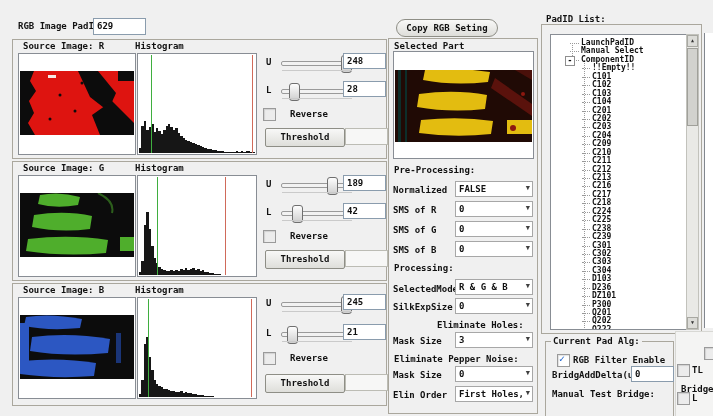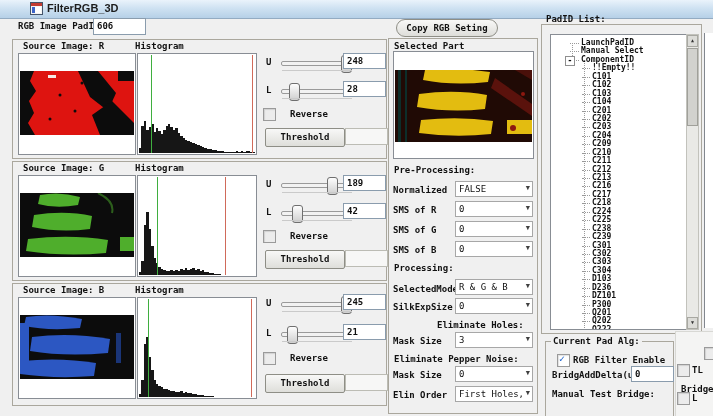--- a/index.html
+++ b/index.html
@@ -19,21 +19,21 @@
   .txt{position:absolute;background:#fff;border:1px solid #8a9cad;font-weight:bold;
        padding:2px 0 0 3px;white-space:nowrap;overflow:hidden;}
   .btn{position:absolute;border:1px solid #8e8e86;border-radius:2px;text-align:center;
        background:linear-gradient(180deg,#f8f8f7,#dededa);font-weight:bold;padding-top:3px;}
   .flatbox{position:absolute;background:#f7f7f6;border:1px solid #bcbcb4;}
   .cb{position:absolute;width:11px;height:11px;background:#ececec;border:1px solid #9a9a9a;
       box-shadow:inset 1px 1px 1px rgba(0,0,0,.12);}
   .cb.on{background:#fff;}
   .cb .tick{position:absolute;left:1px;top:-2px;font-size:10px;font-weight:bold;color:#2b6cd0;}
   .combo{position:absolute;width:76px;height:14px;background:#fff;border:1px solid #a7a7a7;}
-  .combo .val{position:absolute;left:3px;top:2px;font-weight:normal;white-space:nowrap;}
+  .combo .val{position:absolute;left:3px;top:2px;font-weight:bold;white-space:nowrap;}
   .combo .arr{position:absolute;right:2px;top:3px;font-size:7px;color:#404040;line-height:7px;}
   
   .chgroup{left:12px;width:373px;}
   .imgbox{position:absolute;left:5px;top:13px;width:116px;height:100px;}
   .imgbox svg{position:absolute;left:1px;top:17px;}
   .histbox{position:absolute;left:124px;top:13px;width:118px;height:100px;}
   .hist-bars{position:absolute;left:1px;right:1px;bottom:1px;height:96px;
              display:flex;align-items:flex-end;}
   .hbar{flex:1;background:#161616;}
   .hline{position:absolute;top:1px;bottom:1px;width:1px;}
@@ -68,32 +68,23 @@
   .sthumb{position:absolute;left:0;top:13px;width:9px;height:76px;background:#d2d2ce;
           border:1px solid #a0a09a;}
   
   .band{position:absolute;}
 </style>
 </head>
 <body>
 
 <div class="stage">
 
-  <div class="titlebar">
-    <svg class="app-icon" viewBox="0 0 13 13">
-      <rect x="0.5" y="0.5" width="12" height="12" fill="#f4f4f4" stroke="#44546a"></rect>
-      <rect x="1" y="1" width="11" height="3" fill="#c23b32"></rect>
-      <rect x="2" y="5" width="9" height="6" fill="#ffffff"></rect>
-      <rect x="2" y="5" width="3" height="6" fill="#3c64c8"></rect>
-    </svg>
-    <span class="title-text">FilterRGB_3D</span>
-  </div>
 
   <span class="lbl" style="left:18px;top:21px;">RGB Image PadID:</span>
-  <div class="txt" style="left:93px;top:18px;width:48px;height:13px;">606</div>
+  <div class="txt" style="left:93px;top:18px;width:48px;height:13px;">629</div>
 
   <div class="btn" style="left:396px;top:19px;width:100px;height:13px;border-radius:9px;">Copy RGB Seting</div>
 
   <div class="group chgroup" style="top:39px;height:118px;">
     <span class="lbl" style="left:10px;top:1px;">Source Image: R</span>
     <span class="lbl" style="left:122px;top:1px;">Histogram</span>
     <div class="imgbox sunken">
       <svg width="114" height="64" viewBox="0 0 114 64">
         <rect class="chfill" x="0" y="0" width="114" height="64" fill="#de1410"></rect>
         <path d="M0,0 L14,0 L10,10 L16,20 L9,30 L14,42 L8,52 L15,64 L0,64 Z" fill="#0c0c0c"></path>

